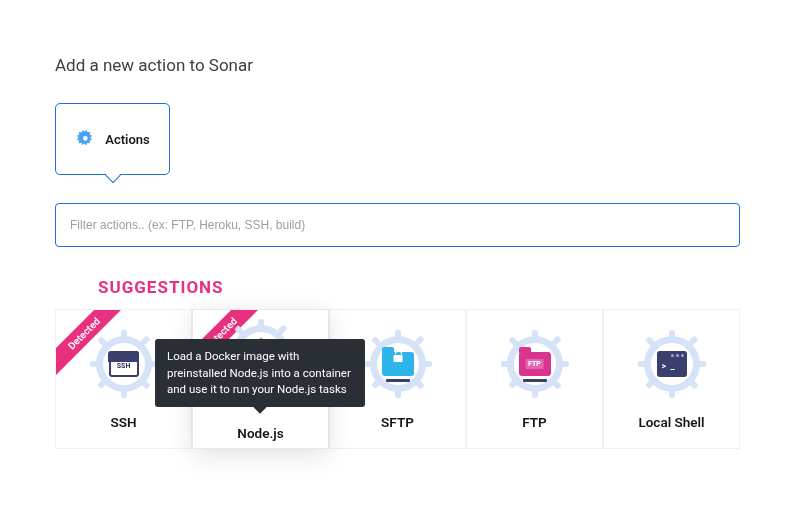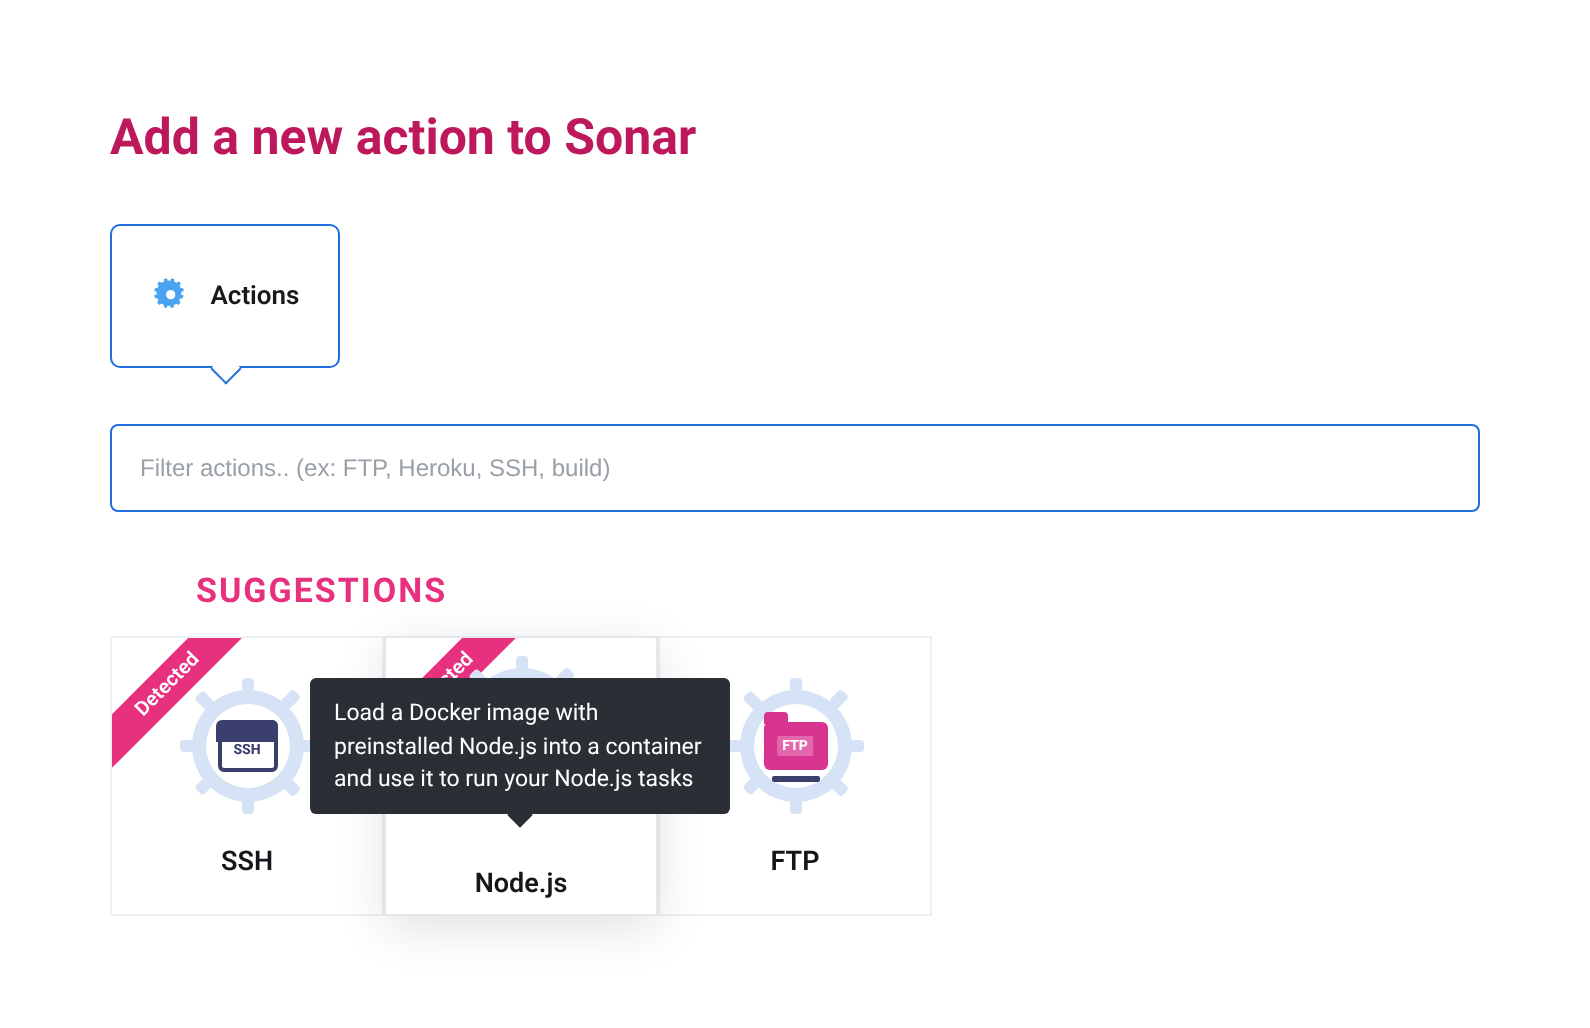--- a/index.html
+++ b/index.html
@@ -6,23 +6,23 @@
     body {
       font-family: -apple-system, BlinkMacSystemFont, "Segoe UI", Roboto, sans-serif;
       background: #fff;
       width: 795px;
       height: 514px;
       padding: 55px 55px 0 55px;
       overflow: hidden;
       position: relative;
     }
     h1 {
-      font-size: 25px;
-      font-weight: 700;
-      color: #be185d;
+      font-size: 17px;
+      font-weight: 400;
+      color: #404040;
       margin-bottom: 28px;
     }
     .tabs {
       display: flex;
       gap: 12px;
       margin-bottom: 28px;
     }
     .tab {
       width: 115px;
       height: 72px;
@@ -321,43 +321,88 @@
         <svg width="30" height="32" viewBox="0 0 30 32">
             <polygon points="15,1 28,8.5 28,23.5 15,31 2,23.5 2,8.5" fill="#4a9e3e"></polygon>
             <polygon points="15,1 28,8.5 15,16 2,8.5" fill="#6cc24a"></polygon>
             <polygon points="15,16 28,8.5 28,23.5 15,31" fill="#3e8033"></polygon>
           </svg>
       </div>
     </div>
     <div class="card-title">Node.js</div>
   </div>
 
-
   <div class="card">
     <div class="gear-wrap">
       <svg class="gear" viewBox="0 0 72 72">
           <g fill="#d6e3f6">
             <circle cx="36" cy="36" r="28"></circle>
             <rect x="33" y="2" width="6" height="10" rx="2"></rect>
             <rect x="33" y="60" width="6" height="10" rx="2"></rect>
             <rect x="2" y="33" width="10" height="6" rx="2"></rect>
             <rect x="60" y="33" width="10" height="6" rx="2"></rect>
             <rect x="10" y="10" width="9" height="6" rx="2" transform="rotate(45 14 13)"></rect>
             <rect x="53" y="53" width="9" height="6" rx="2" transform="rotate(45 57 56)"></rect>
             <rect x="53" y="10" width="9" height="6" rx="2" transform="rotate(-45 57 13)"></rect>
             <rect x="10" y="53" width="9" height="6" rx="2" transform="rotate(-45 14 56)"></rect>
           </g>
         </svg>
       <div class="gear-inner">
+          <div class="folder folder-blue">
+            <div class="lock-mini"></div>
+            <div style="position:absolute;bottom:-6px;left:4px;right:4px;height:3px;background:#3a3f6e;border-radius:1px"></div>
+          </div>
+        </div>
+    </div>
+    <div class="card-title">SFTP</div>
+  </div>
+
+  <div class="card">
+    <div class="gear-wrap">
+      <svg class="gear" viewBox="0 0 72 72">
+          <g fill="#d6e3f6">
+            <circle cx="36" cy="36" r="28"></circle>
+            <rect x="33" y="2" width="6" height="10" rx="2"></rect>
+            <rect x="33" y="60" width="6" height="10" rx="2"></rect>
+            <rect x="2" y="33" width="10" height="6" rx="2"></rect>
+            <rect x="60" y="33" width="10" height="6" rx="2"></rect>
+            <rect x="10" y="10" width="9" height="6" rx="2" transform="rotate(45 14 13)"></rect>
+            <rect x="53" y="53" width="9" height="6" rx="2" transform="rotate(45 57 56)"></rect>
+            <rect x="53" y="10" width="9" height="6" rx="2" transform="rotate(-45 57 13)"></rect>
+            <rect x="10" y="53" width="9" height="6" rx="2" transform="rotate(-45 14 56)"></rect>
+          </g>
+        </svg>
+      <div class="gear-inner">
           <div class="folder folder-pink">
             <span class="folder-badge">FTP</span>
             <div style="position:absolute;bottom:-6px;left:4px;right:4px;height:3px;background:#3a3f6e;border-radius:1px"></div>
           </div>
         </div>
     </div>
     <div class="card-title">FTP</div>
   </div>
 
+  <div class="card">
+    <div class="gear-wrap">
+      <svg class="gear" viewBox="0 0 72 72">
+          <g fill="#d6e3f6">
+            <circle cx="36" cy="36" r="28"></circle>
+            <rect x="33" y="2" width="6" height="10" rx="2"></rect>
+            <rect x="33" y="60" width="6" height="10" rx="2"></rect>
+            <rect x="2" y="33" width="10" height="6" rx="2"></rect>
+            <rect x="60" y="33" width="10" height="6" rx="2"></rect>
+            <rect x="10" y="10" width="9" height="6" rx="2" transform="rotate(45 14 13)"></rect>
+            <rect x="53" y="53" width="9" height="6" rx="2" transform="rotate(45 57 56)"></rect>
+            <rect x="53" y="10" width="9" height="6" rx="2" transform="rotate(-45 57 13)"></rect>
+            <rect x="10" y="53" width="9" height="6" rx="2" transform="rotate(-45 14 56)"></rect>
+          </g>
+        </svg>
+      <div class="gear-inner">
+          <div class="shell-box"></div>
+        </div>
+    </div>
+    <div class="card-title">Local Shell</div>
+  </div>
 
 </div>
 
 
 
 
 </body></html>

